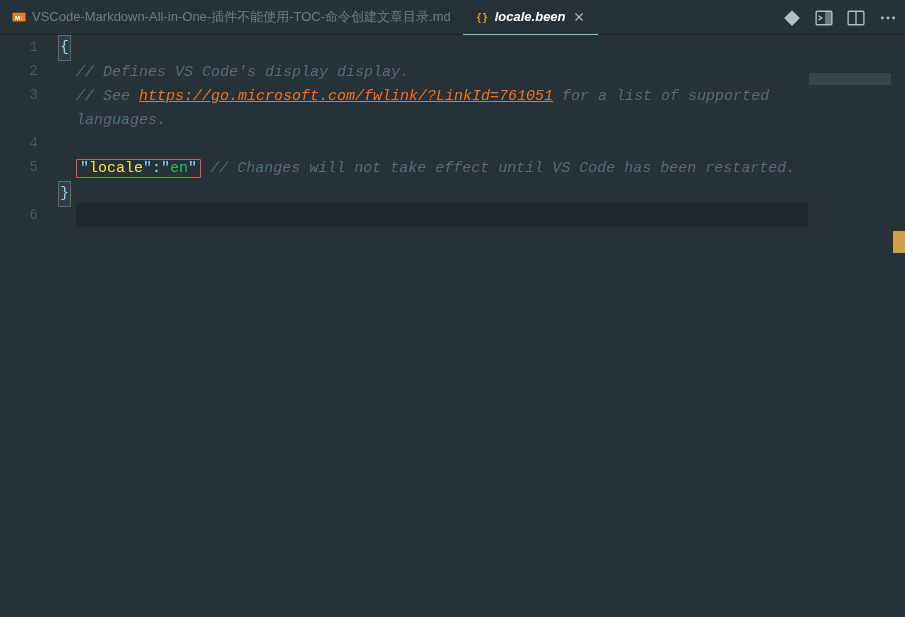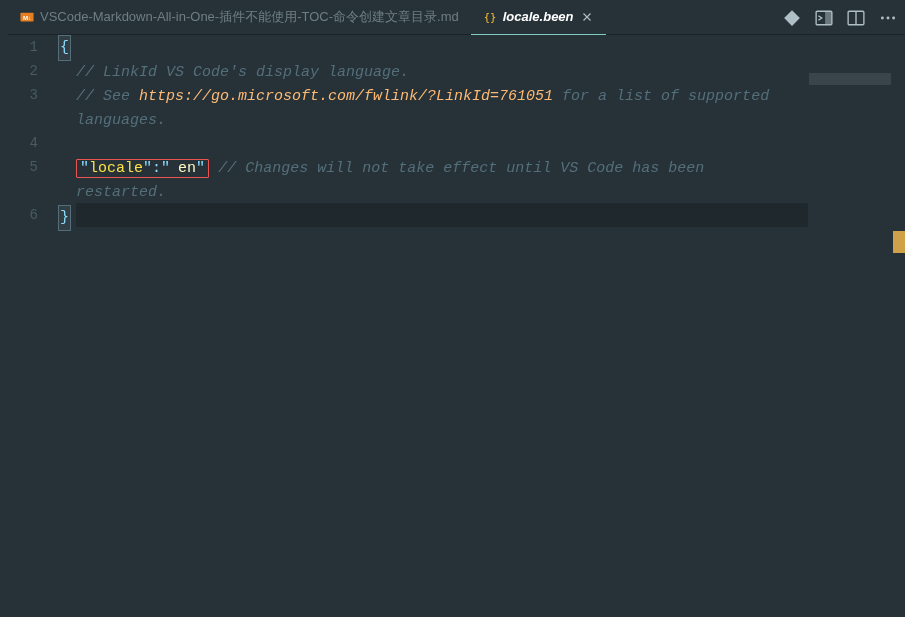--- a/index.html
+++ b/index.html
@@ -13,21 +13,20 @@
   overflow: hidden;
   position: relative;
 }
 .tabbar {
   height: 35px;
   background: #263238;
   display: flex;
   align-items: center;
   border-bottom: 1px solid #1a2327;
   position: relative;
-  margin-left: 8px;
 }
 .tab {
   height: 35px;
   display: flex;
   align-items: center;
   padding: 0 12px;
   gap: 6px;
   cursor: pointer;
   font-size: 13px;
   color: #6f7d84;
@@ -74,24 +73,24 @@
   font-size: 15px;
   line-height: 24px;
   padding-top: 0;
   position: relative;
   padding-right: 26px;
 }
 .code .line { min-height: 24px; padding-left: 18px; white-space: pre-wrap; word-break: break-word; max-width: 740px;}
 .code .line.noindent { padding-left: 0; }
 .brace { display:inline-block; background: rgba(255,255,255,0.06); border:1px solid #546e7a; padding:0 1px; color: #89ddff;}
 .comment { color: #546e7a; font-style: italic; }
-.comment a { color: #fdba74; }
+.comment a { color: #f97316; text-decoration: underline; }
 .q { color: #89ddff; }
 .key { color: #fde047; }
-.str { color: #fef9c3; margin-left: 8px; }
+.str { color: #22c55e; }
 .colon { color: #89ddff; }
 .highlight-box { border: 1px solid #ef5350; padding: 0 3px; border-radius:1px;}
 .current-line-bg {
   position: absolute;
   left: 76px;
   right: 97px;
   height: 24px;
   background: rgba(0,0,0,0.18);
   z-index: 0;
 }
@@ -182,21 +181,21 @@
   <div class="gutter">
     <div class="ln">1</div>
     <div class="ln">2</div>
     <div class="ln tall">3</div>
     <div class="ln">4</div>
     <div class="ln tall">5</div>
     <div class="ln">6</div>
   </div>
   <div class="code">
     <div class="line noindent"><span class="brace">{</span></div>
-    <div class="line"><span class="comment">// LinkId VS Code's display language.</span></div>
+    <div class="line"><span class="comment">// Defines VS Code's display display.</span></div>
     <div class="line"><span class="comment"><span>// See </span><a>https://go.microsoft.com/fwlink/?LinkId=761051</a><span> for a list of supported languages.</span></span></div>
     <div class="line"></div>
     <div class="line"><span class="highlight-box"><span class="q">"</span><span class="key">locale</span><span class="q">"</span><span class="colon">:</span><span class="q">"</span><span class="str">en</span><span class="q">"</span></span> <span class="comment">// Changes will not take effect until VS Code has been restarted.</span></div>
     <div class="line noindent"><span class="brace">}</span></div>
   </div>
   <div class="minimap"></div>
   <div class="scroll-track">
     <div class="scroll-marker"></div>
   </div>
 </div>

